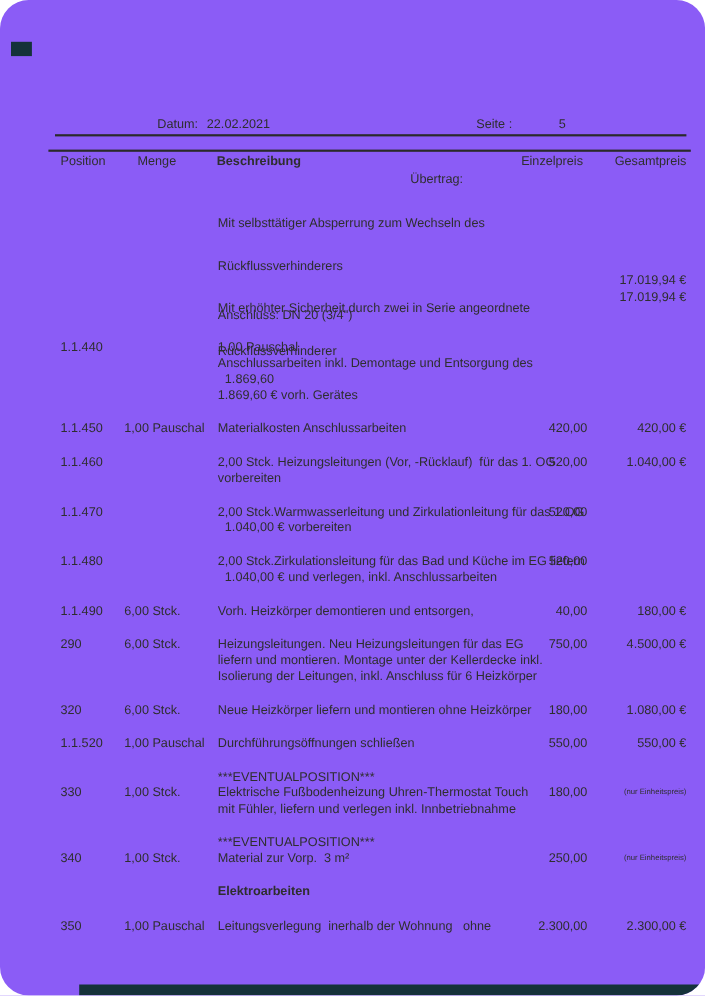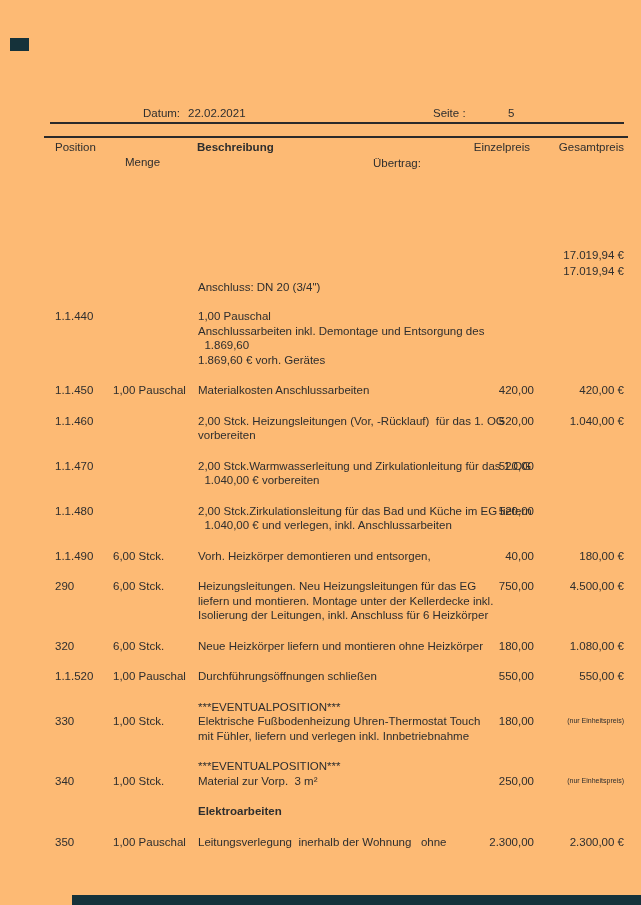--- a/index.html
+++ b/index.html
@@ -1,18 +1,18 @@
 <!DOCTYPE html>
 <html><head>
 <meta charset="utf-8">
 <style>
   html,body{margin:0;padding:0;background:#ffffff;}
   .page{
-    position:relative;width:641px;height:905px;background:#fdba74;overflow:hidden;
-    font-family:"Liberation Sans",sans-serif;font-size:11.5px;color:#2e2e2e;
+    position:relative;width:641px;height:905px;background:#8b5cf6;overflow:hidden;
+    font-family:"Liberation Sans",sans-serif;font-size:11.5px;color:#2e2e2e;border-radius:26px;
   }
   .abs{position:absolute;white-space:pre;}
   .right{text-align:right;}
   .rule{position:absolute;height:1.6px;background:#2a2a2a;}
   .artifact{position:absolute;background:#15323a;}
   .colhdr{position:absolute;top:141px;white-space:pre;}
   .sum{position:absolute;left:500px;width:124px;text-align:right;white-space:pre;}
   .descline{line-height:15px;white-space:pre;}
   
   .rows{position:absolute;left:55px;top:309px;width:569px;}
@@ -34,27 +34,33 @@
 
   <div class="abs" style="left:143px;top:107px;">Datum:</div>
   <div class="abs" style="left:188px;top:107px;">22.02.2021</div>
   <div class="abs" style="left:433px;top:107px;">Seite :</div>
   <div class="abs" style="left:508px;top:107px;">5</div>
 
   <div class="rule" style="left:50px;top:122px;width:574px;"></div>
   <div class="rule" style="left:44px;top:136px;width:584px;"></div>
 
   <div class="colhdr" style="left:55px;">Position</div>
-  <div class="colhdr" style="left:125px;margin-top:15px;">Menge</div>
+  <div class="colhdr" style="left:125px;">Menge</div>
   <div class="colhdr" style="left:197px;font-weight:bold;">Beschreibung</div>
   <div class="colhdr right" style="left:440px;width:90px;">Einzelpreis</div>
   <div class="colhdr right" style="left:534px;width:90px;">Gesamtpreis</div>
 
   <div class="abs" style="left:373px;top:157px;">Übertrag:</div>
 
+  <div class="abs" style="left:198px;top:172px;">
+    <div class="descline">Mit selbsttätiger Absperrung zum Wechseln des</div>
+    <div class="descline">Rückflussverhinderers</div>
+    <div class="descline">Mit erhöhter Sicherheit durch zwei in Serie angeordnete</div>
+    <div class="descline">Rückflussverhinderer</div>
+  </div>
 
   <div class="sum" style="top:249px;">17.019,94 €</div>
   <div class="sum" style="top:265px;">17.019,94 €</div>
 
   <div class="abs" style="left:198px;top:281px;">Anschluss: DN 20 (3/4")</div>
 
   <div class="rows" id="rows">
       <div class="row">
         <div class="cell-pos">1.1.440</div>
         <div class="cell-menge"></div>

